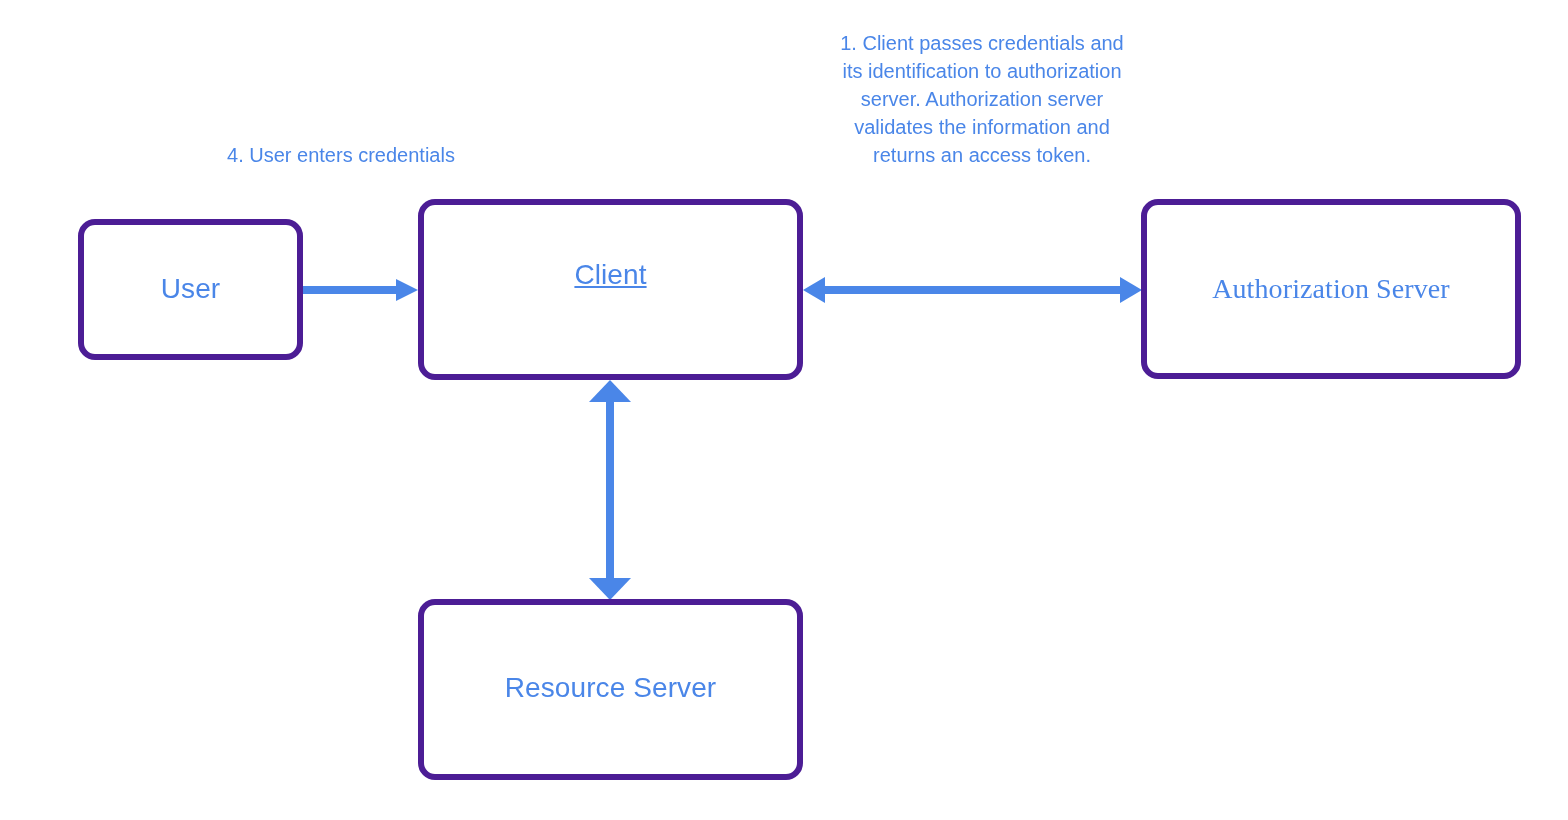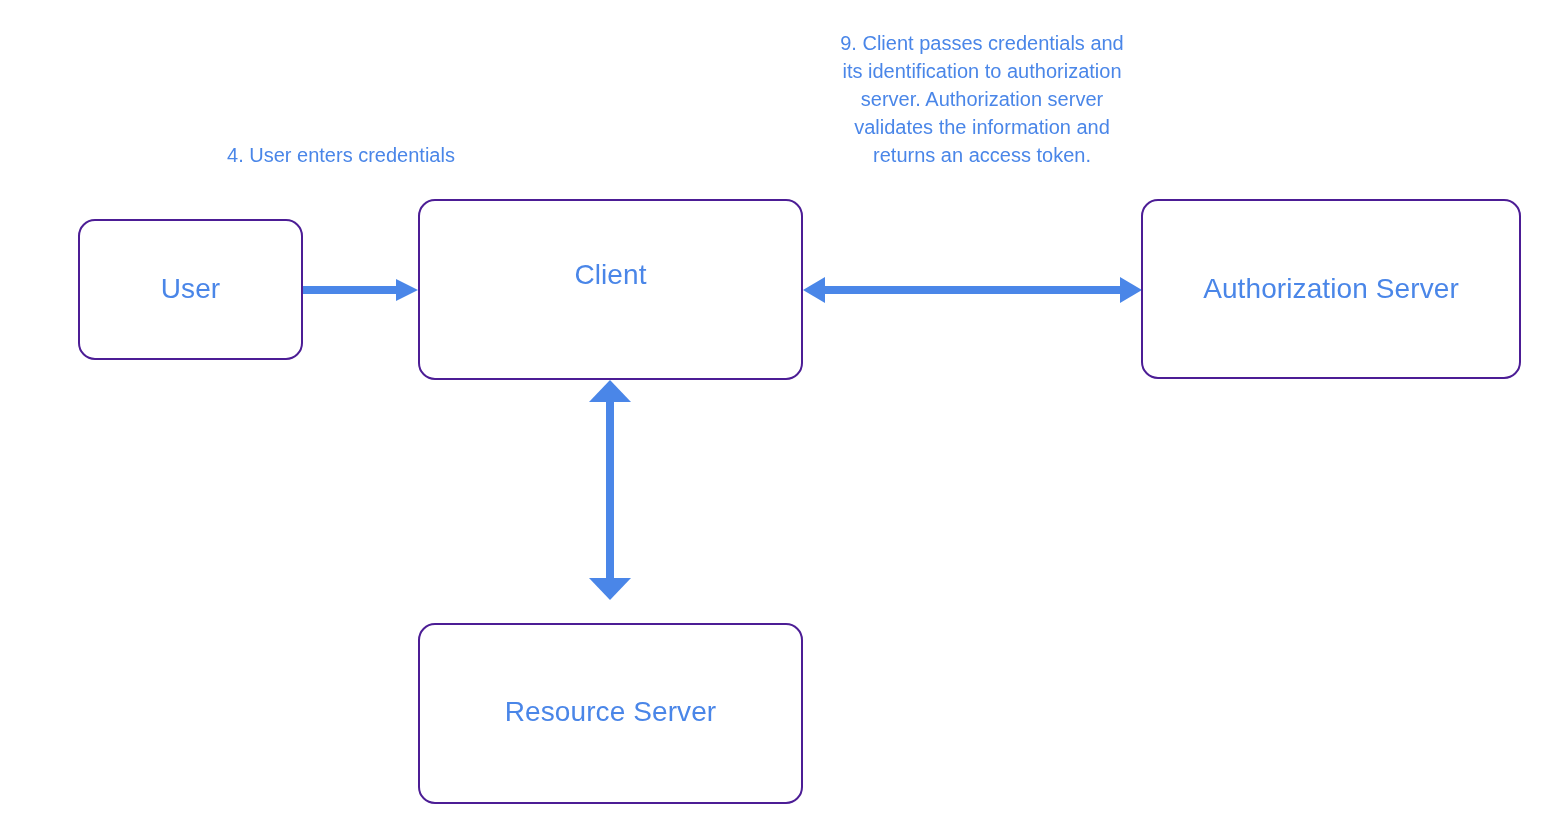--- a/index.html
+++ b/index.html
@@ -22,21 +22,21 @@
     position: absolute;
     left: 0;
     top: 0;
     width: 1568px;
     height: 820px;
     pointer-events: none;
   }
   .node {
     position: absolute;
     box-sizing: border-box;
-    border: 2px solid #4c1d95;
+    border: 6px solid #4c1d95;
     border-radius: 17px;
     background: #ffffff;
     display: flex;
     align-items: center;
     justify-content: center;
   }
   .node-label {
     color: #4a86e8;
     font-size: 28px;
     line-height: 1.1;
@@ -48,24 +48,24 @@
     position: absolute;
     color: #4a86e8;
     font-size: 20px;
     line-height: 28px;
     text-align: center;
     white-space: pre-line;
   }
   
   #node-user     { left: 78px;   top: 219px; width: 225px; height: 141px; }
   #node-client   { left: 418px;  top: 199px; width: 385px; height: 181px; }
-  #node-authz    { left: 1141px; top: 199px; width: 380px; height: 180px; }
-  #node-resource { left: 418px;  top: 599px; width: 385px; height: 181px; margin-top: 24px; }
+  #node-authz    { left: 1141px; top: 199px; width: 380px; height: 180px; font-family: Liberation Serif, serif; }
+  #node-resource { left: 418px;  top: 599px; width: 385px; height: 181px; }
   
-  #node-client .node-label   { transform: translateY(-14px); }
+  #node-client .node-label   { transform: translateY(-14px); text-decoration: underline; }
   #node-resource .node-label { transform: translateY(-1px); }
   
   #label-step1 { left: 181px; top: 141px; width: 320px; }
   #label-step2 { left: 832px; top: 29px;  width: 300px; }
   #label-step3 { left: 350px; top: 441px; width: 200px; }
 </style>
 </head>
 <body>
 
 <div id="canvas">
@@ -101,16 +101,16 @@
   <div class="node" id="node-authz">
     <span class="node-label">Authorization Server</span>
   </div>
 
   <div class="node" id="node-resource">
     <span class="node-label">Resource Server</span>
   </div>
 
   <div class="edge-label" id="label-step1">4. User enters credentials</div>
 
-  <div class="edge-label" id="label-step2">9. Client passes credentials and its identification to authorization server. Authorization server validates the information and returns an access token.</div>
+  <div class="edge-label" id="label-step2">1. Client passes credentials and its identification to authorization server. Authorization server validates the information and returns an access token.</div>
 
 
 </div>
 
 </body></html>

